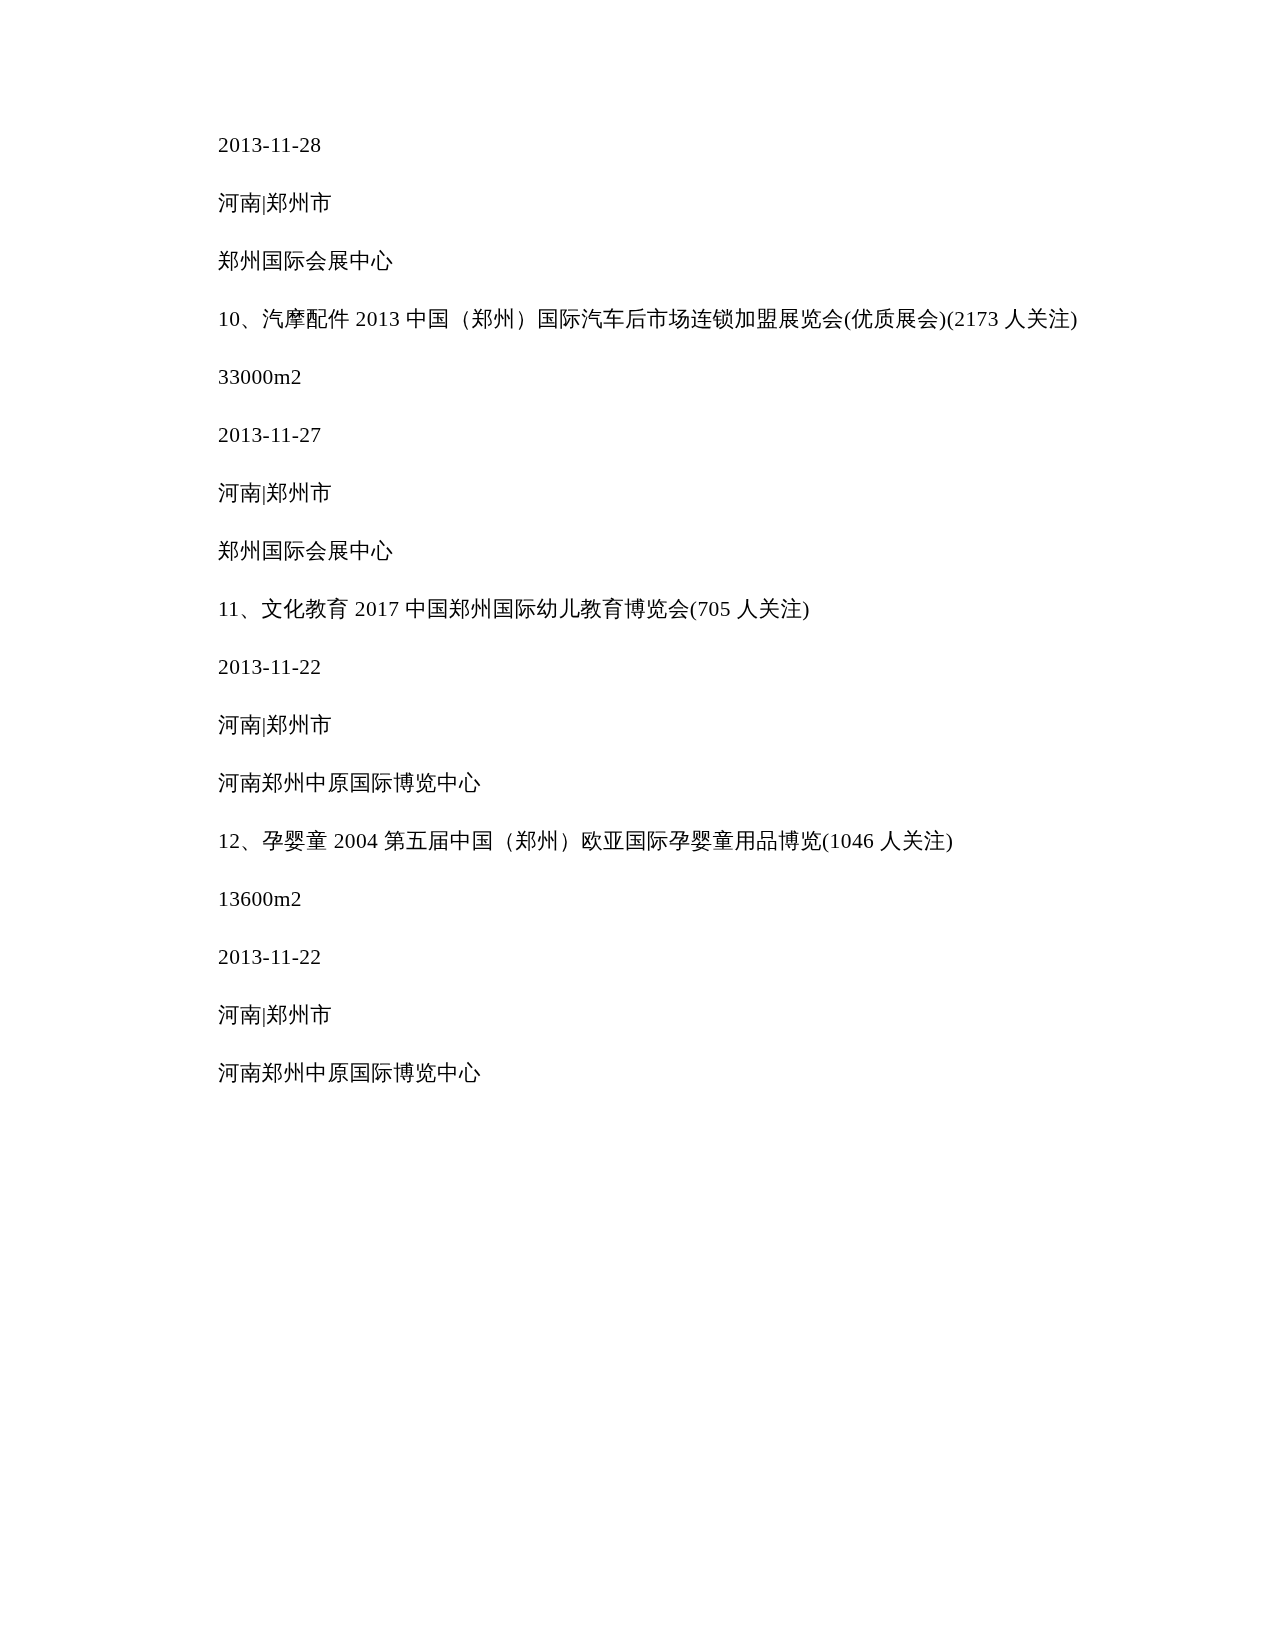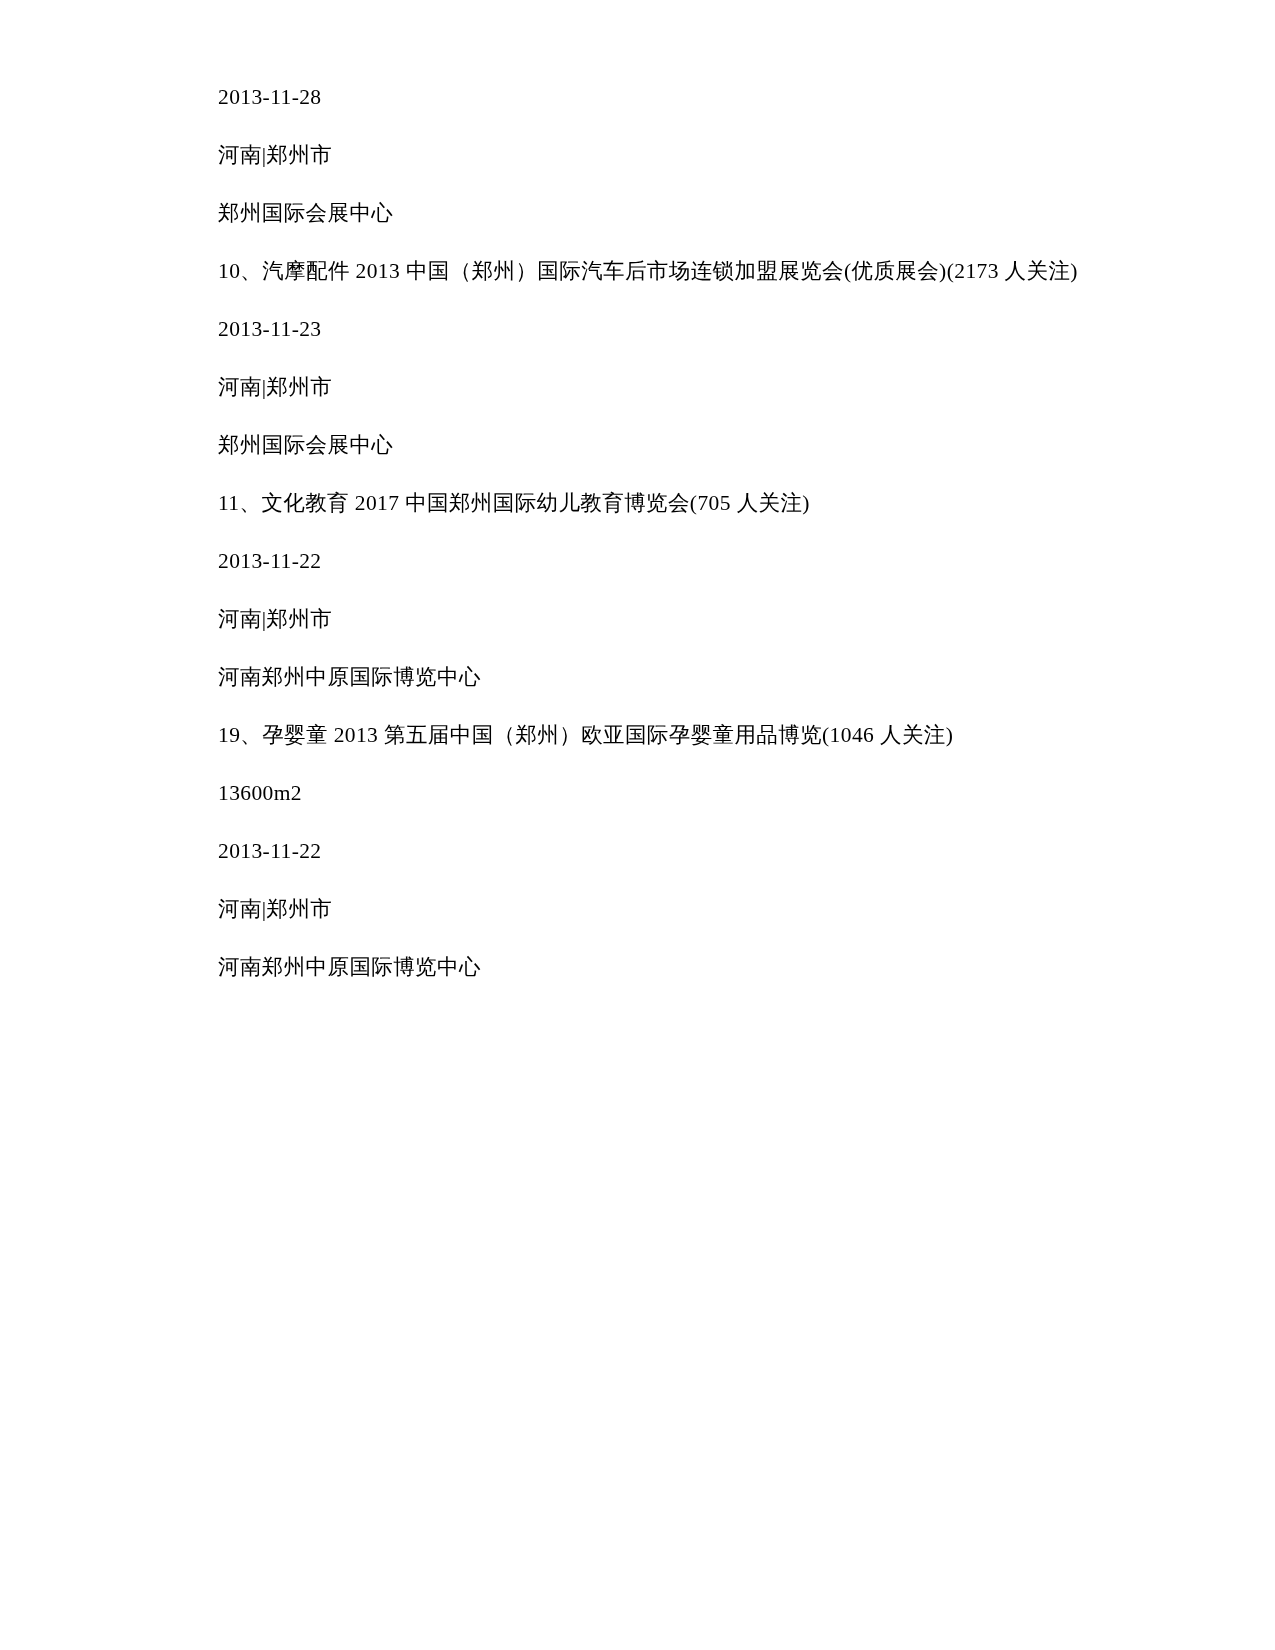--- a/index.html
+++ b/index.html
@@ -6,21 +6,21 @@
     margin: 0;
     padding: 0;
     background: #ffffff;
   }
   .page {
     width: 1275px;
     height: 1650px;
     box-sizing: border-box;
     background: #ffffff;
     position: relative;
-    padding: 68px 175px 0 175px;
+    padding: 116px 175px 0 175px;
     font-family: "Liberation Serif", "DejaVu Serif", serif;
     color: #000000;
   }
   .doc-body {
     font-size: 21.5px;
     line-height: 58px;
   }
   .para {
     margin: 0;
     text-indent: 2em;
@@ -33,26 +33,27 @@
 </style>
 </head>
 <body>
 
 <div class="page">
   <div class="doc-body">
     <p class="para">2013-11-28</p>
     <p class="para">河南|郑州市</p>
     <p class="para">郑州国际会展中心</p>
     <p class="para">10、汽摩配件 2013 中国（郑州）国际汽车后市场连锁加盟展览会(优质展会)(2173 人关注)</p>
-    <p class="para">2013-11-23</p>
+    <p class="para">33000m2</p>
+    <p class="para">2013-11-27</p>
     <p class="para">河南|郑州市</p>
     <p class="para">郑州国际会展中心</p>
     <p class="para">11、文化教育 2017 中国郑州国际幼儿教育博览会(705 人关注)</p>
     <p class="para">2013-11-22</p>
     <p class="para">河南|郑州市</p>
     <p class="para">河南郑州中原国际博览中心</p>
-    <p class="para">19、孕婴童 2013 第五届中国（郑州）欧亚国际孕婴童用品博览(1046 人关注)</p>
+    <p class="para">12、孕婴童 2004 第五届中国（郑州）欧亚国际孕婴童用品博览(1046 人关注)</p>
     <p class="para">13600m2</p>
     <p class="para">2013-11-22</p>
     <p class="para">河南|郑州市</p>
     <p class="para">河南郑州中原国际博览中心</p>
   </div>
 </div>
 
 </body></html>

